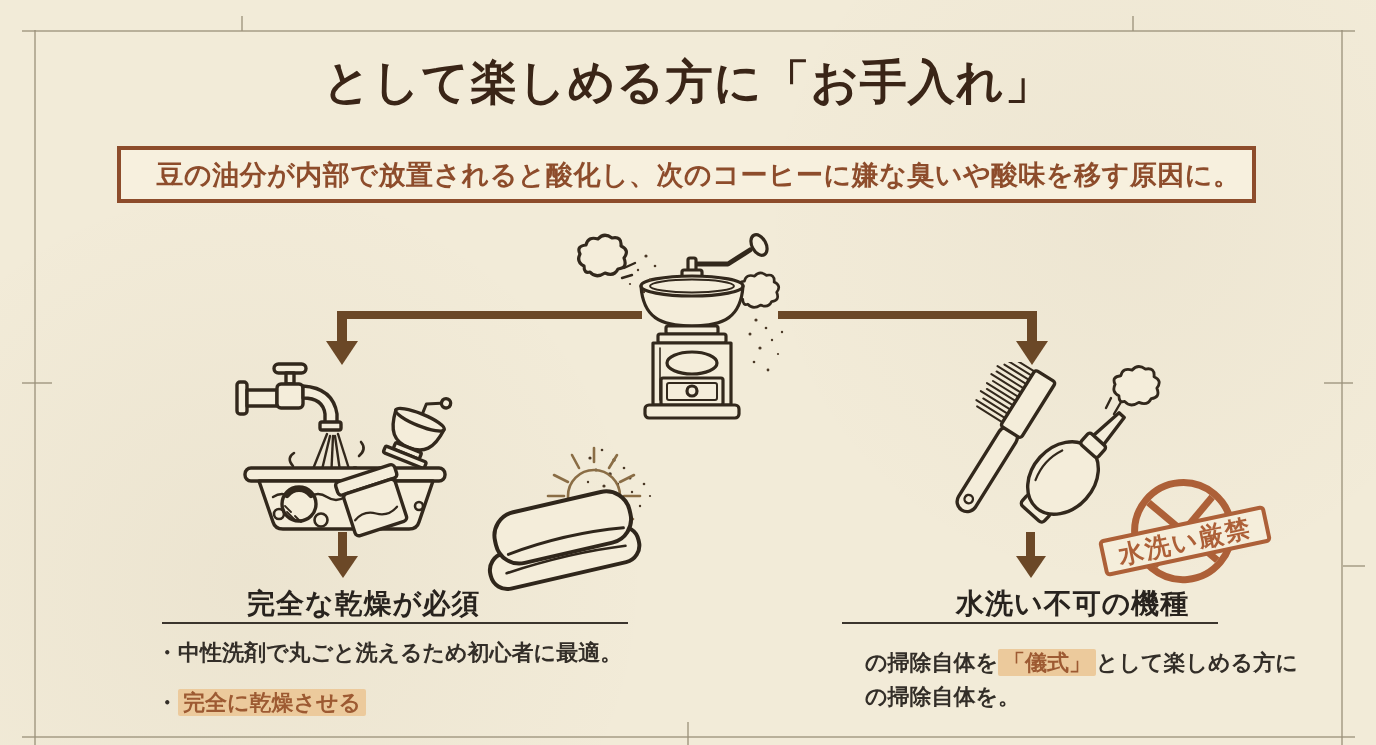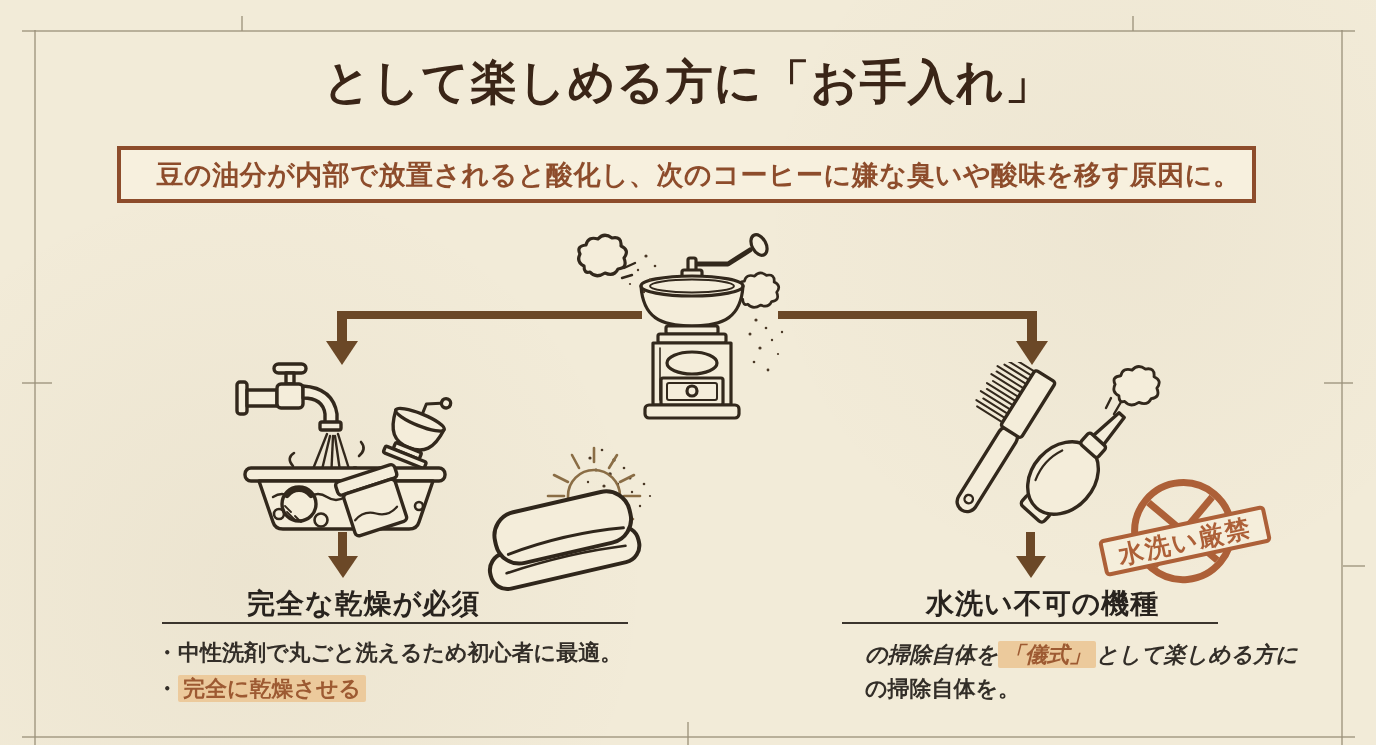--- a/index.html
+++ b/index.html
@@ -280,23 +280,23 @@
     </div>
     <div class="banner">
       <span>水洗い厳禁</span>
     </div>
   </div>
 
   <div class="abs sec-heading" style="left:247px;top:585px;">完全な乾燥が必須</div>
   <div class="abs underline" style="left:162px;top:622px;width:466px;"></div>
   <div class="abs bullets" style="left:156px;top:637px;width:490px;">
     <span class="row"><span>・</span><span>中性洗剤で丸ごと洗えるため初心者に最適。</span></span>
-    <span class="row" style="margin-top:4px;"><span>・</span><span class="hl">完全に乾燥させる</span></span>
+    <span class="row" style="margin-top:18px;"><span>・</span><span class="hl">完全に乾燥させる</span></span>
   </div>
 
-  <div class="abs sec-heading" style="left:926px;top:585px;">水洗い不可の機種</div>
+  <div class="abs sec-heading" style="left:956px;top:585px;">水洗い不可の機種</div>
   <div class="abs underline" style="left:842px;top:622px;width:376px;"></div>
   <div class="abs bullets" style="left:843px;top:637px;width:420px;">
-    <span class="row indent" style="margin-top:2px;font-style:italic;"><span>の掃除自体を</span><span class="hl">「儀式」</span><span>として楽しめる方に</span></span>
+    <span class="row indent" style="margin-top:10px;"><span>の掃除自体を</span><span class="hl">「儀式」</span><span>として楽しめる方に</span></span>
     <span class="row indent" style="margin-top:2px;">の掃除自体を。</span>
   </div>
 
 </div>
 
 </body></html>

